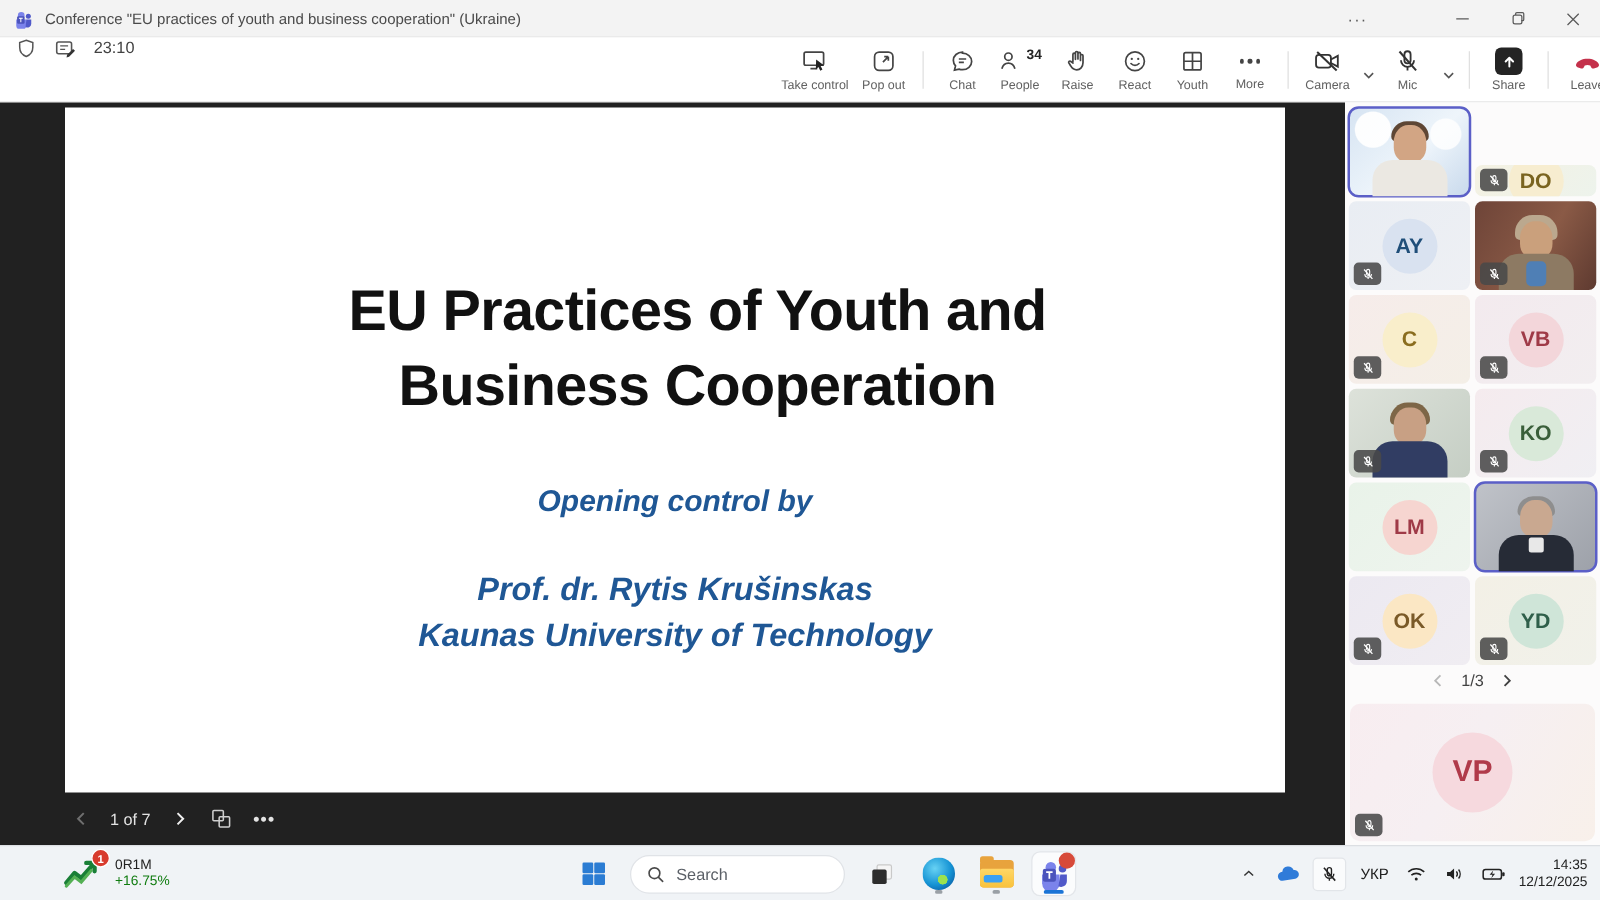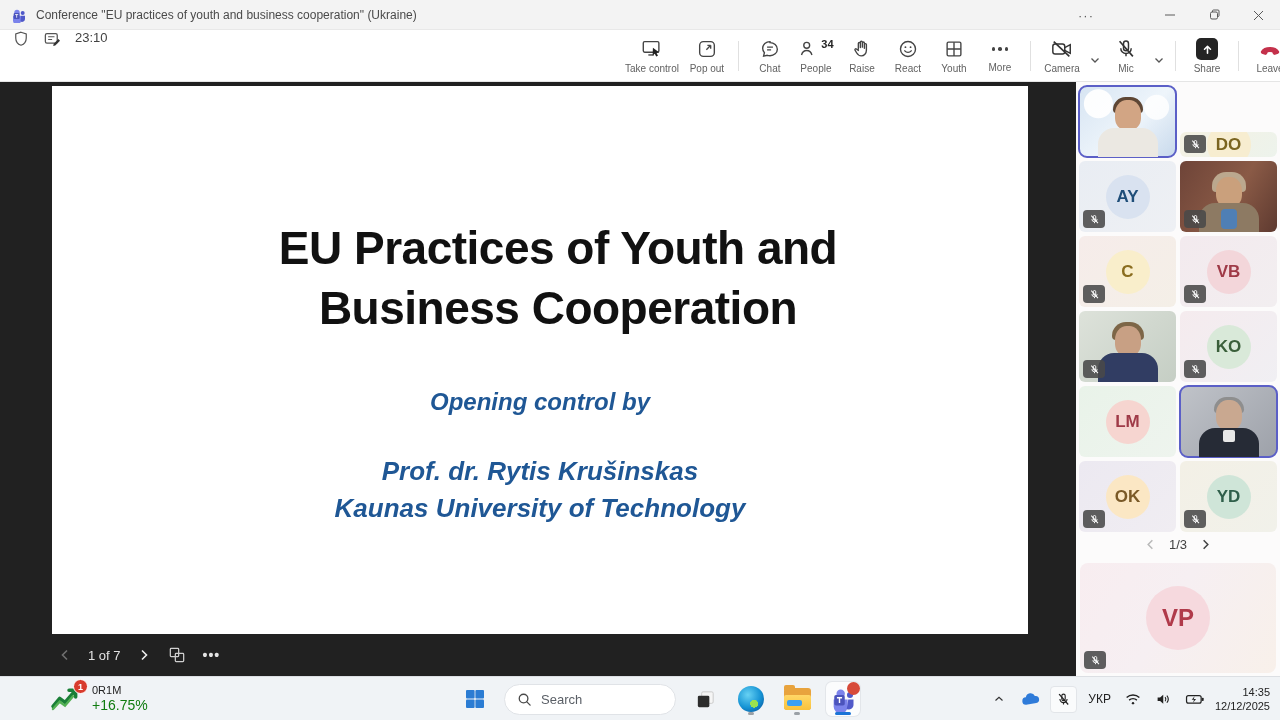--- a/index.html
+++ b/index.html
@@ -104,21 +104,21 @@
 
   
   .taskbar { position:absolute; left:0; top:676px; width:1280px; height:44px;
     background:#f0f3f6; border-top:1px solid #dcdfe3; }
   .stock { position:absolute; left:48px; top:4px; display:flex; align-items:center; gap:8px; cursor:pointer; }
   .stock-ico { position:relative; width:36px; height:34px; }
   .stock-badge { position:absolute; right:-4px; top:-2px; width:15px; height:15px; border-radius:50%;
     background:#d83b2d; border:1.5px solid #fff; color:#fff; font-size:9px; font-weight:bold;
     display:flex; align-items:center; justify-content:center; }
   .stock-sym { font-size:11px; color:#222; }
-  .stock-chg { font-size:14px; color:#107c10; margin-top:1px; }
+  .stock-chg { font-size:11px; color:#107c10; margin-top:1px; }
   .tb-apps { position:absolute; left:458px; top:5px; display:flex; align-items:center; gap:12px; }
   .app-btn { width:34px; height:34px; border-radius:6px; display:flex; align-items:center;
     justify-content:center; position:relative; cursor:pointer; }
   .app-btn.active { background:#fbfcfd; box-shadow:0 0 0 1px #e3e6ea; }
   .run-dot { position:absolute; bottom:1px; left:50%; transform:translateX(-50%);
     width:6px; height:3px; border-radius:2px; background:#9aa0a6; }
   .run-bar { position:absolute; bottom:1px; left:50%; transform:translateX(-50%);
     width:16px; height:3px; border-radius:2px; background:#1b74d6; }
   .search-pill { width:172px; height:31px; background:#ffffff; border:1px solid #e0e3e7;
     border-radius:16px; display:flex; align-items:center; gap:9px; padding-left:12px; cursor:pointer; }

